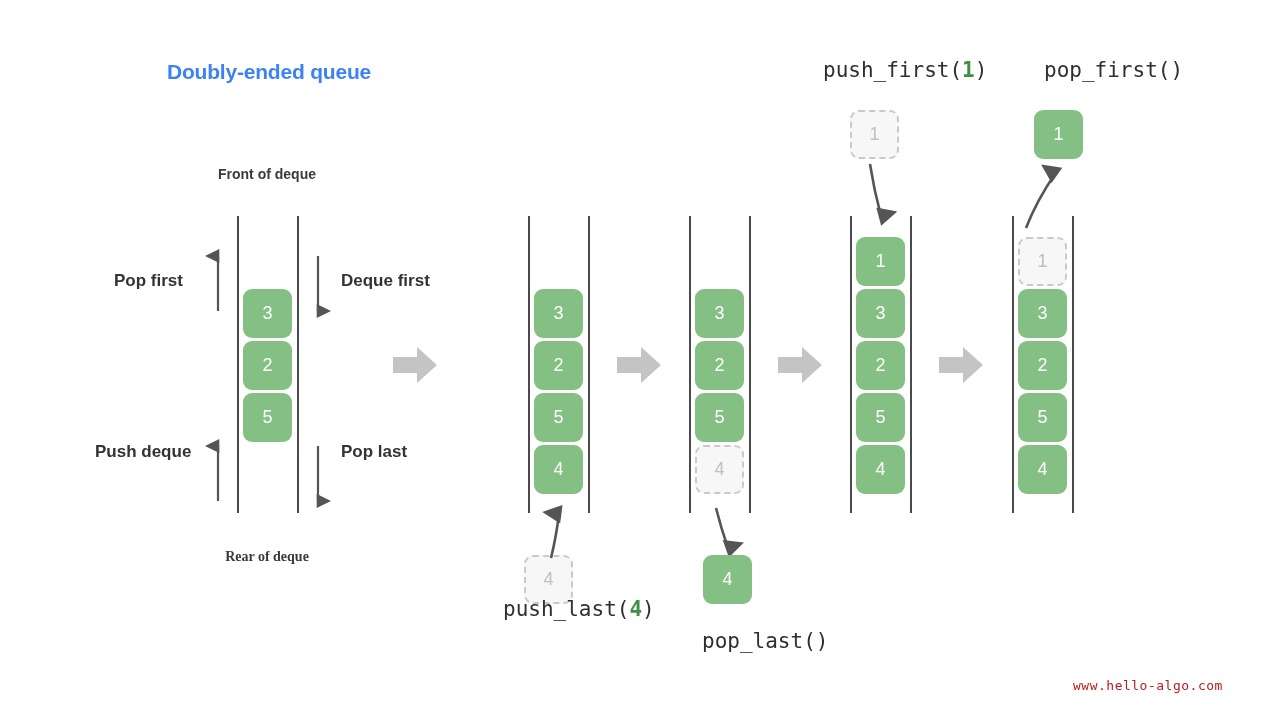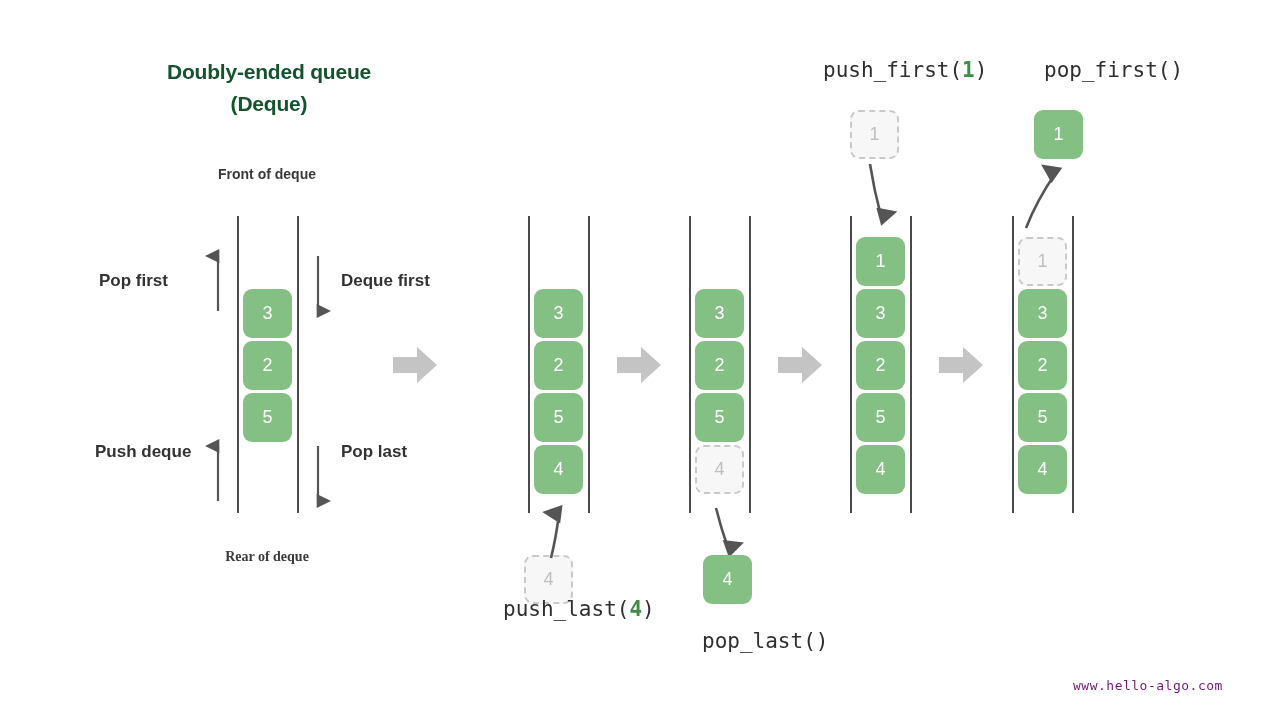--- a/index.html
+++ b/index.html
@@ -12,21 +12,21 @@
     height: 720px;
     position: relative;
     overflow: hidden;
     font-family: "Liberation Sans", sans-serif;
     -webkit-font-smoothing: antialiased;
   }
   .abs { position: absolute; }
 
   
   .title {
-    color: #14532d;
+    color: #3b82f6;
     font-weight: bold;
     font-size: 21px;
     text-align: center;
     letter-spacing: -0.2px;
   }
   .section-label {
     color: #3a3a3a;
     font-weight: bold;
     font-size: 14px;
     text-align: center;
@@ -42,21 +42,21 @@
   .op-label .arg { color: #3f8f45; font-weight: bold; }
 
   .side-label {
     color: #333333;
     font-weight: bold;
     font-size: 17px;
     white-space: nowrap;
   }
 
   .watermark {
-    color: #701a75;
+    color: #b91c1c;
     font-family: "DejaVu Sans Mono", "Liberation Mono", monospace;
     font-size: 13px;
     letter-spacing: 0.5px;
     white-space: nowrap;
   }
 
   
   .rail {
     width: 2px;
     background: #4a4a4a;
@@ -86,21 +86,20 @@
     width: 44px;
     height: 40px;
   }
   svg { display: block; overflow: visible; }
 </style>
 </head>
 <body>
 
 <div class="abs title" style="left:146px; top:60px; width:246px;">
   <div>Doubly-ended queue</div>
-  <div style="margin-top:8px;">(Deque)</div>
 </div>
 
 <div class="abs section-label" style="left:144px; top:166px; width:246px;">Front of deque</div>
 <div class="abs section-label" style="left:144px; top:549px; width:246px;font-family:Liberation Serif, serif;">Rear of deque</div>
 
 <div class="abs" style="left:237px; top:216px;">
   <div class="abs rail" style="left:0px; top:0px; height:297px;"></div>
   <div class="abs rail" style="left:60px; top:0px; height:297px;"></div>
 
   <div class="abs cell" style="left:6px; top:73px;">3</div>
@@ -120,21 +119,21 @@
 
   <line x1="18" y1="95" x2="18" y2="40" stroke="#555555" stroke-width="2.2" marker-end="url(#ah-up)"></line>
 
   <line x1="118" y1="40" x2="118" y2="95" stroke="#555555" stroke-width="2.2" marker-end="url(#ah-down)"></line>
 
   <line x1="18" y1="285" x2="18" y2="230" stroke="#555555" stroke-width="2.2" marker-end="url(#ah-up)"></line>
 
   <line x1="118" y1="230" x2="118" y2="285" stroke="#555555" stroke-width="2.2" marker-end="url(#ah-down)"></line>
 </svg>
 
-<div class="abs side-label" style="left:99px; top:271px;">Pop first</div>
+<div class="abs side-label" style="left:114px; top:271px;">Pop first</div>
 <div class="abs side-label" style="left:341px; top:271px;">Deque first</div>
 <div class="abs side-label" style="left:95px; top:442px;">Push deque</div>
 <div class="abs side-label" style="left:341px; top:442px;">Pop last</div>
 
 <svg class="abs big-arrow" viewBox="0 0 44 40" style="left:393px; top:345px;">
   <path d="M0,12 L24,12 L24,2 L44,20 L24,38 L24,28 L0,28 Z" fill="#c4c4c4"></path>
 </svg>
 
 <div class="abs" style="left:528px; top:216px;">
   <div class="abs rail" style="left:0px; top:0px; height:297px;"></div>

